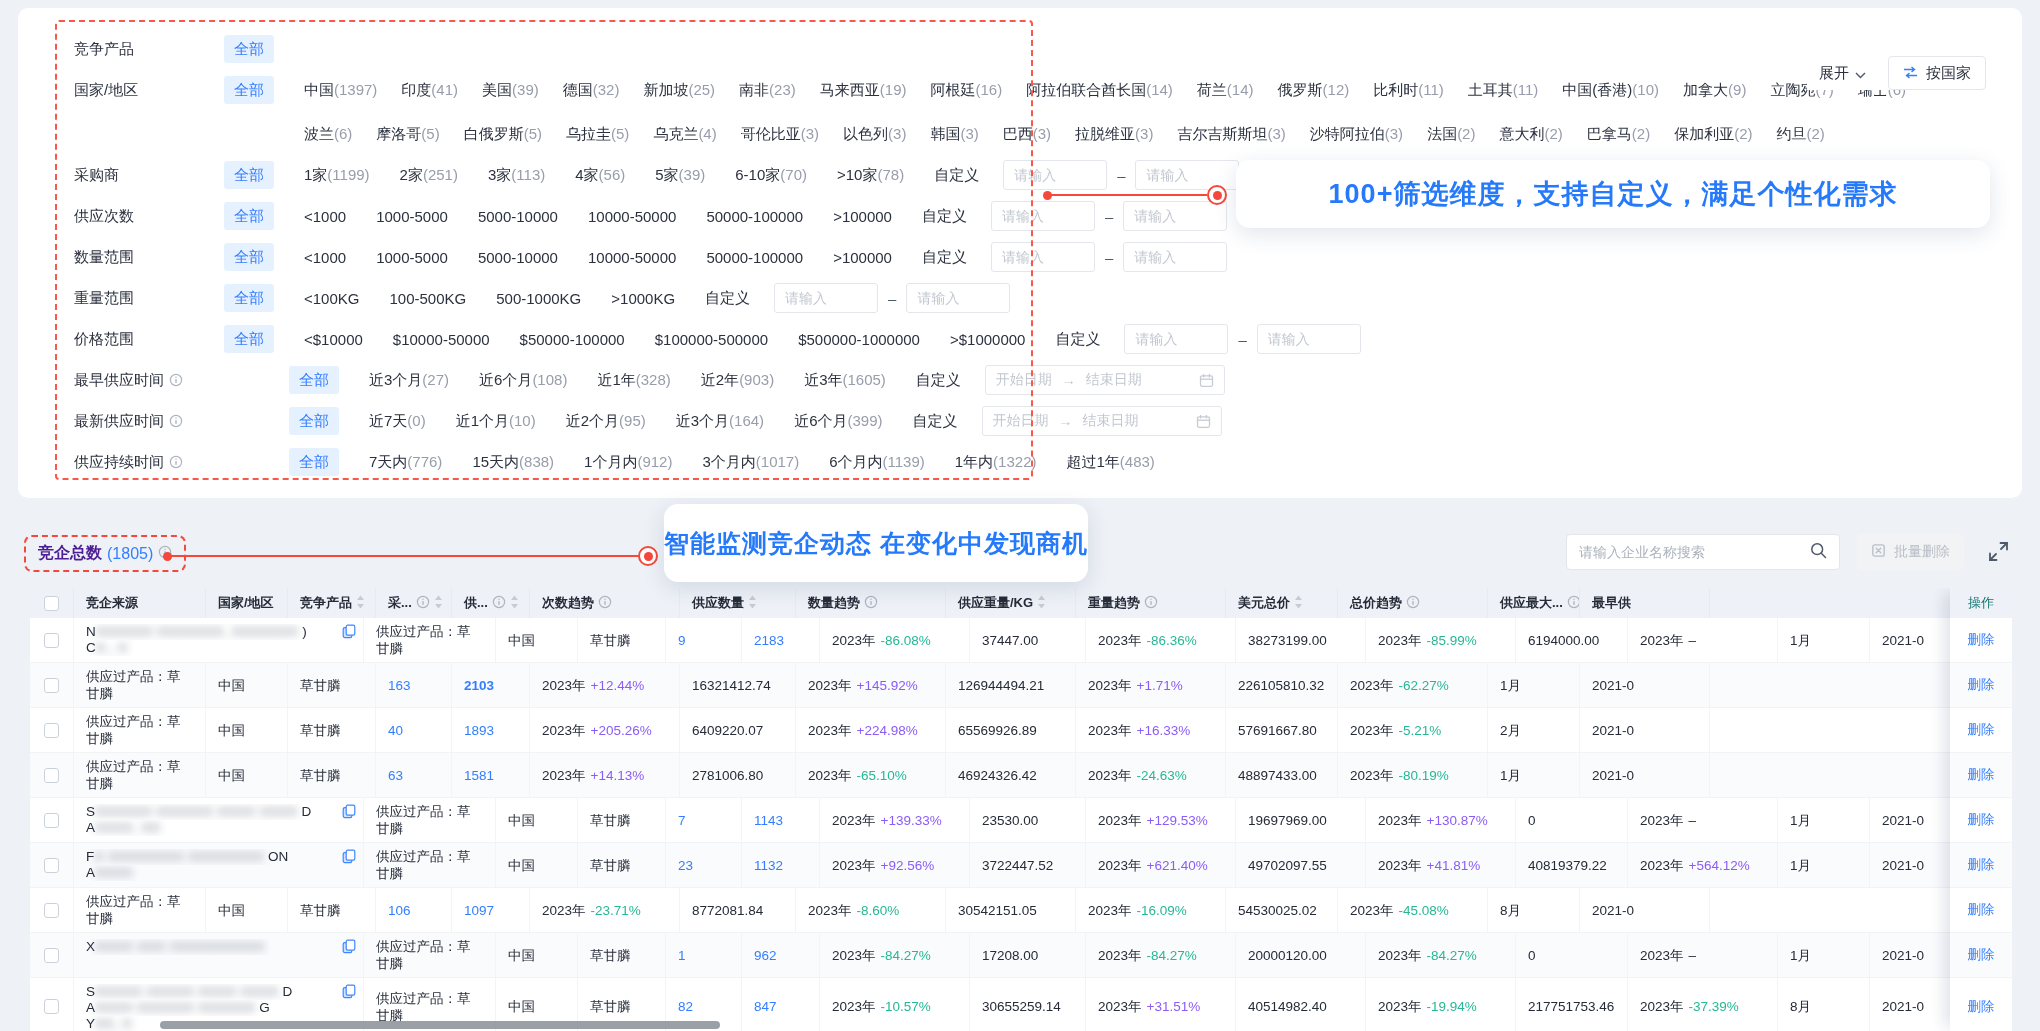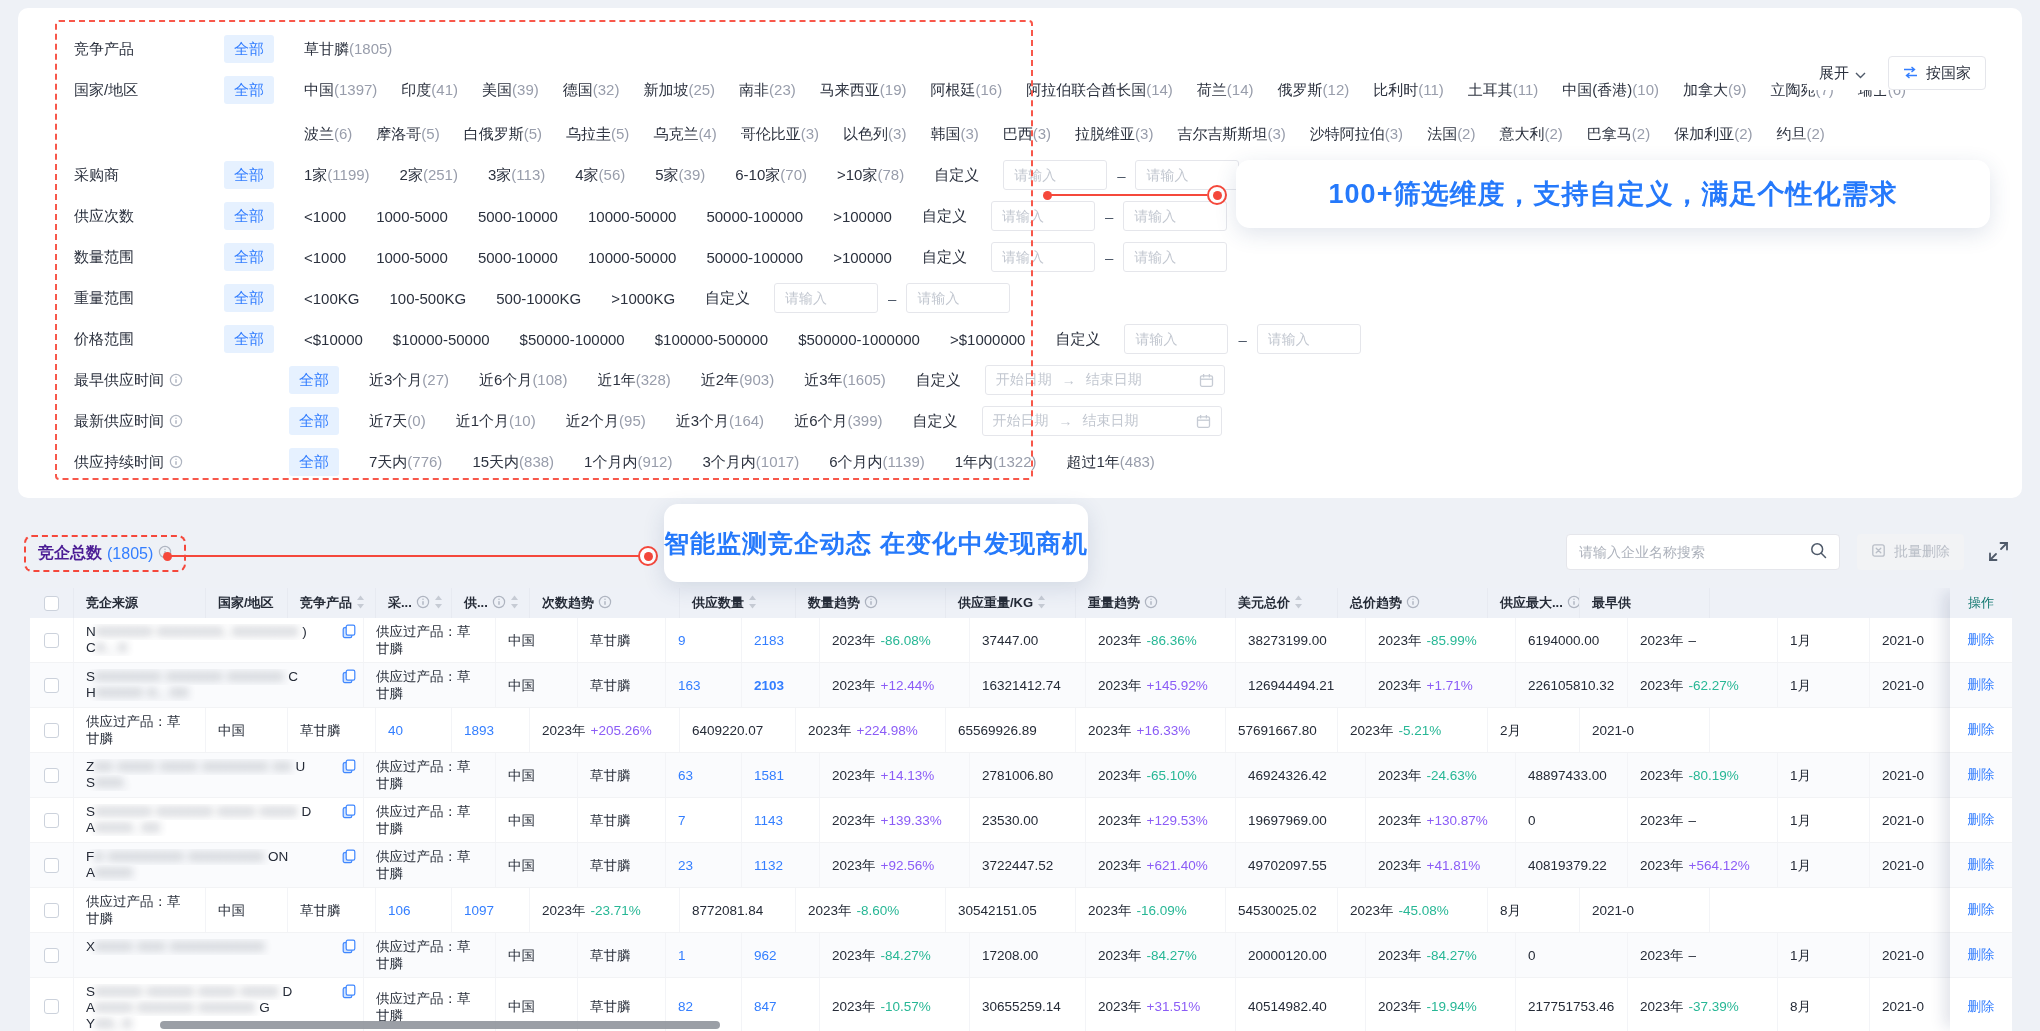--- a/index.html
+++ b/index.html
@@ -116,25 +116,20 @@
 </head>
 <body>
 
 <div class="filter-panel">
   <div id="filter-rows">
       <div class="f-row">
         <div class="f-label">
           <span>竞争产品</span>
         </div>
         <span class="f-all">全部</span>
-        <div class="f-opts">
-          <div class="opt-line">
-            <span class="f-opt"><span>草甘膦</span><span class="cnt">(1805)</span></span>
-          </div>
-        </div>
       </div>
       <div class="f-row">
         <div class="f-label">
           <span>国家/地区</span>
         </div>
         <span class="f-all">全部</span>
         <div class="f-opts">
           <div class="opt-line cline">
             <span class="f-opt"><span>中国</span><span class="cnt">(1397)</span></span>
             <span class="f-opt"><span>印度</span><span class="cnt">(41)</span></span>
@@ -614,28 +609,20 @@
             <span class="num">1月</span>
           </div>
           <div class="td" style="width: 130px;">
             <span class="num">2021-0</span>
           </div>
         </div>
         <div class="tr alt">
           <div class="td cbcol" style="width: 44px;">
             <span class="cbx"></span>
           </div>
-          <div class="td name-cell" style="width: 290px;">
-            <div class="name-line"><span>S</span><span class="mask">XXXXXXX XXXXXX XXXXXX </span><span> C</span></div>
-            <div class="name-line"><span>H</span><span class="mask">XXXXX X., XX</span></div>
-            <span class="copy-ic"><svg width="14" height="15" viewBox="0 0 14 15">
-                <rect x="1.2" y="3.6" width="8.6" height="10" rx="1.6" fill="#cfe2ff" stroke="#3f87ff" stroke-width="1.2"></rect>
-                <rect x="4.2" y="1.2" width="8.6" height="10" rx="1.6" fill="#ffffff" stroke="#3f87ff" stroke-width="1.2"></rect>
-              </svg></span>
-          </div>
           <div class="td" style="width: 132px;">
             <span class="num">供应过产品：草甘膦</span>
           </div>
           <div class="td" style="width: 82px;">
             <span class="num">中国</span>
           </div>
           <div class="td" style="width: 88px;">
             <span class="num">草甘膦</span>
           </div>
           <div class="td bluev" style="width: 76px;">
@@ -723,28 +710,20 @@
           <div class="td" style="width: 92px;">
             <span class="num">2月</span>
           </div>
           <div class="td" style="width: 130px;">
             <span class="num">2021-0</span>
           </div>
         </div>
         <div class="tr alt">
           <div class="td cbcol" style="width: 44px;">
             <span class="cbx"></span>
-          </div>
-          <div class="td name-cell" style="width: 290px;">
-            <div class="name-line"><span>Z</span><span class="mask">XX XXXX XXXX XXXXXXX XX</span><span> U</span></div>
-            <div class="name-line"><span>S</span><span class="mask">XXX.</span></div>
-            <span class="copy-ic"><svg width="14" height="15" viewBox="0 0 14 15">
-                <rect x="1.2" y="3.6" width="8.6" height="10" rx="1.6" fill="#cfe2ff" stroke="#3f87ff" stroke-width="1.2"></rect>
-                <rect x="4.2" y="1.2" width="8.6" height="10" rx="1.6" fill="#ffffff" stroke="#3f87ff" stroke-width="1.2"></rect>
-              </svg></span>
           </div>
           <div class="td" style="width: 132px;">
             <span class="num">供应过产品：草甘膦</span>
           </div>
           <div class="td" style="width: 82px;">
             <span class="num">中国</span>
           </div>
           <div class="td" style="width: 88px;">
             <span class="num">草甘膦</span>
           </div>

